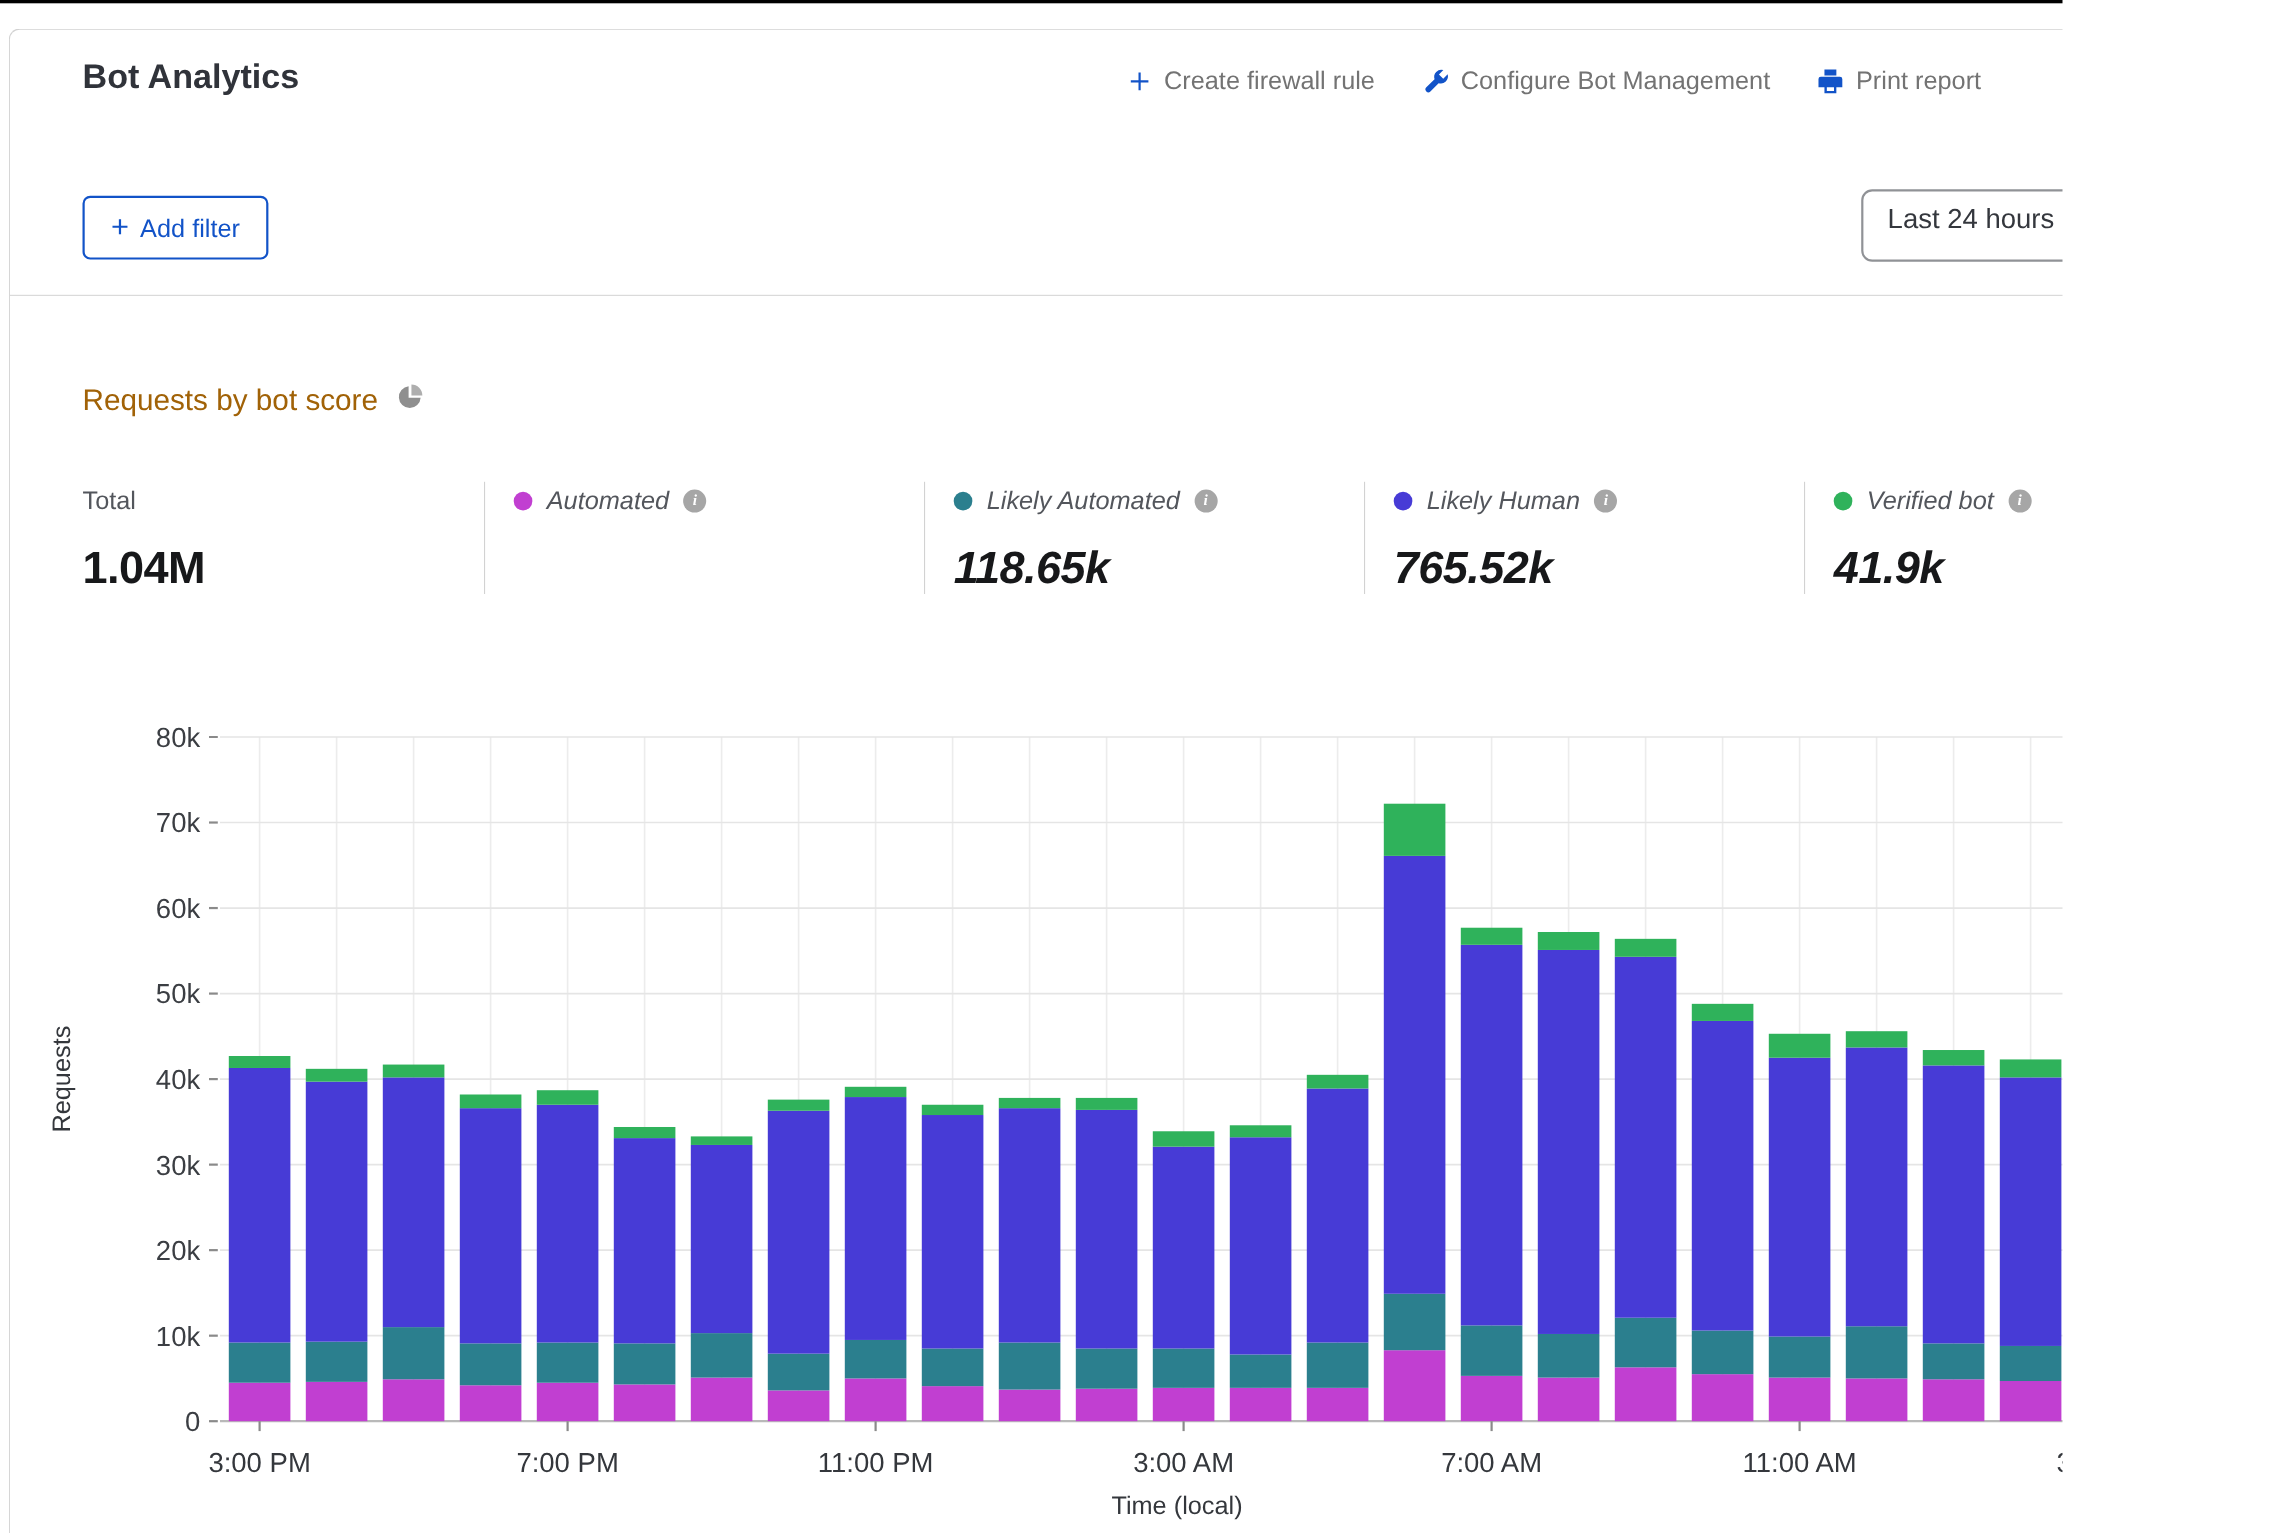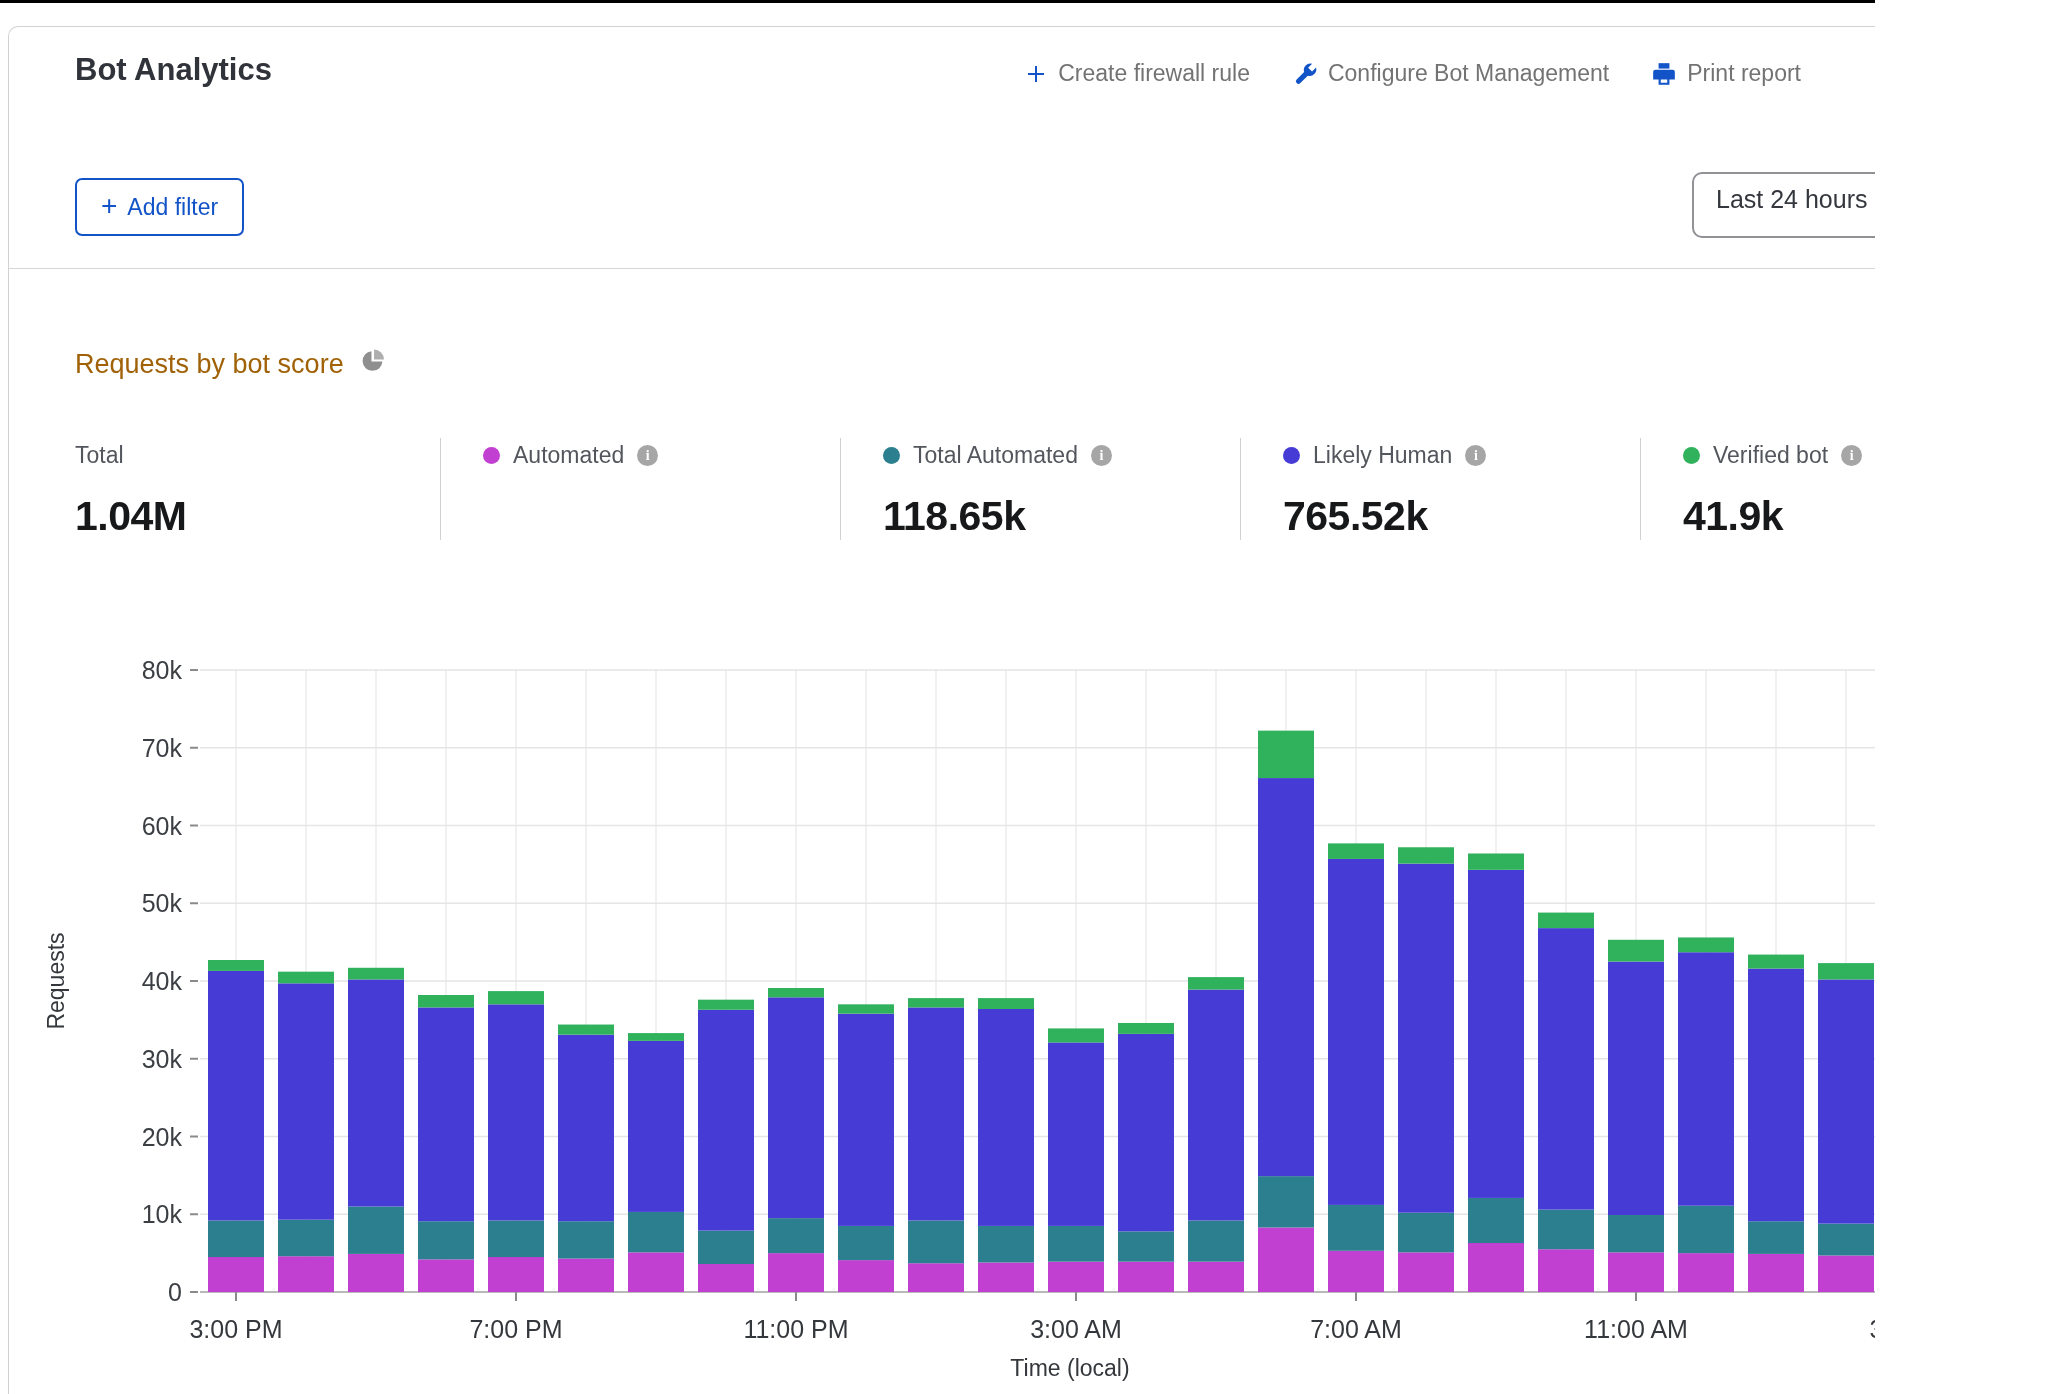--- a/index.html
+++ b/index.html
@@ -15,21 +15,21 @@
   .add-filter{position:absolute;left:75px;top:178px;height:58px;display:inline-flex;align-items:center;gap:10px;
         padding:0 24px;border:2px solid #1253c8;border-radius:7px;color:#1253c8;font-size:23px;background:#fff;cursor:pointer;box-sizing:border-box;}
   .time-select{position:absolute;left:1692px;top:172px;width:296px;height:66px;border:2px solid #909296;border-radius:10px;
         display:flex;align-items:center;justify-content:space-between;padding:0 24px 12px 22px;box-sizing:border-box;
         font-size:25px;color:#34373d;background:#fff;cursor:pointer;}
   .divider{position:absolute;left:9px;top:268px;width:2052px;height:1px;background:#d6d6d6;}
   .section-title{position:absolute;left:75px;top:348px;display:flex;align-items:flex-end;gap:16px;
         font-size:27px;font-weight:normal;color:#a16207;}
   .stats{position:absolute;left:75px;top:438px;width:1920px;display:grid;grid-template-columns:365px 400px 400px 400px 1fr;}
   .stat-col{padding-top:4px;}
-  .stat-col.bordered{border-left:1px solid #d2d2d2;padding-left:42px;}
+  .stat-col.bordered{border-left:1px solid #d2d2d2;padding-left:26px;font-style:italic;}
   .stat-label-row{display:flex;align-items:center;gap:13px;font-size:23px;color:#53565c;}
   .dot{width:17px;height:17px;border-radius:50%;flex:0 0 auto;}
   .info-icon{width:21px;height:21px;border-radius:50%;background:#a6a6a6;color:#fff;display:inline-flex;
         align-items:center;justify-content:center;font-size:14px;font-weight:bold;font-family:"Liberation Serif",serif;cursor:pointer;}
   .stat-value{margin-top:24px;font-size:41px;font-weight:bold;color:#17181a;letter-spacing:-0.5px;}
   .chart-wrap{position:absolute;left:0;top:618px;width:2070px;height:776px;}
   .caret{width:0;height:0;border-left:9px solid transparent;border-right:9px solid transparent;border-top:12px solid #4a4d52;}
   .pie-icon{display:inline-block;}
 </style>
 </head>
@@ -102,21 +102,21 @@
     <div class="stat-col bordered">
       <div class="stat-label-row">
         <span class="dot" style="background: rgb(193, 63, 209);"></span>
         <span>Automated</span>
         <span class="info-icon">i</span>
       </div>
     </div>
     <div class="stat-col bordered">
       <div class="stat-label-row">
         <span class="dot" style="background: rgb(43, 127, 142);"></span>
-        <span>Total Automated</span>
+        <span>Likely Automated</span>
         <span class="info-icon">i</span>
       </div>
       <div class="stat-value">118.65k</div>
     </div>
     <div class="stat-col bordered">
       <div class="stat-label-row">
         <span class="dot" style="background: rgb(71, 59, 214);"></span>
         <span>Likely Human</span>
         <span class="info-icon">i</span>
       </div>

